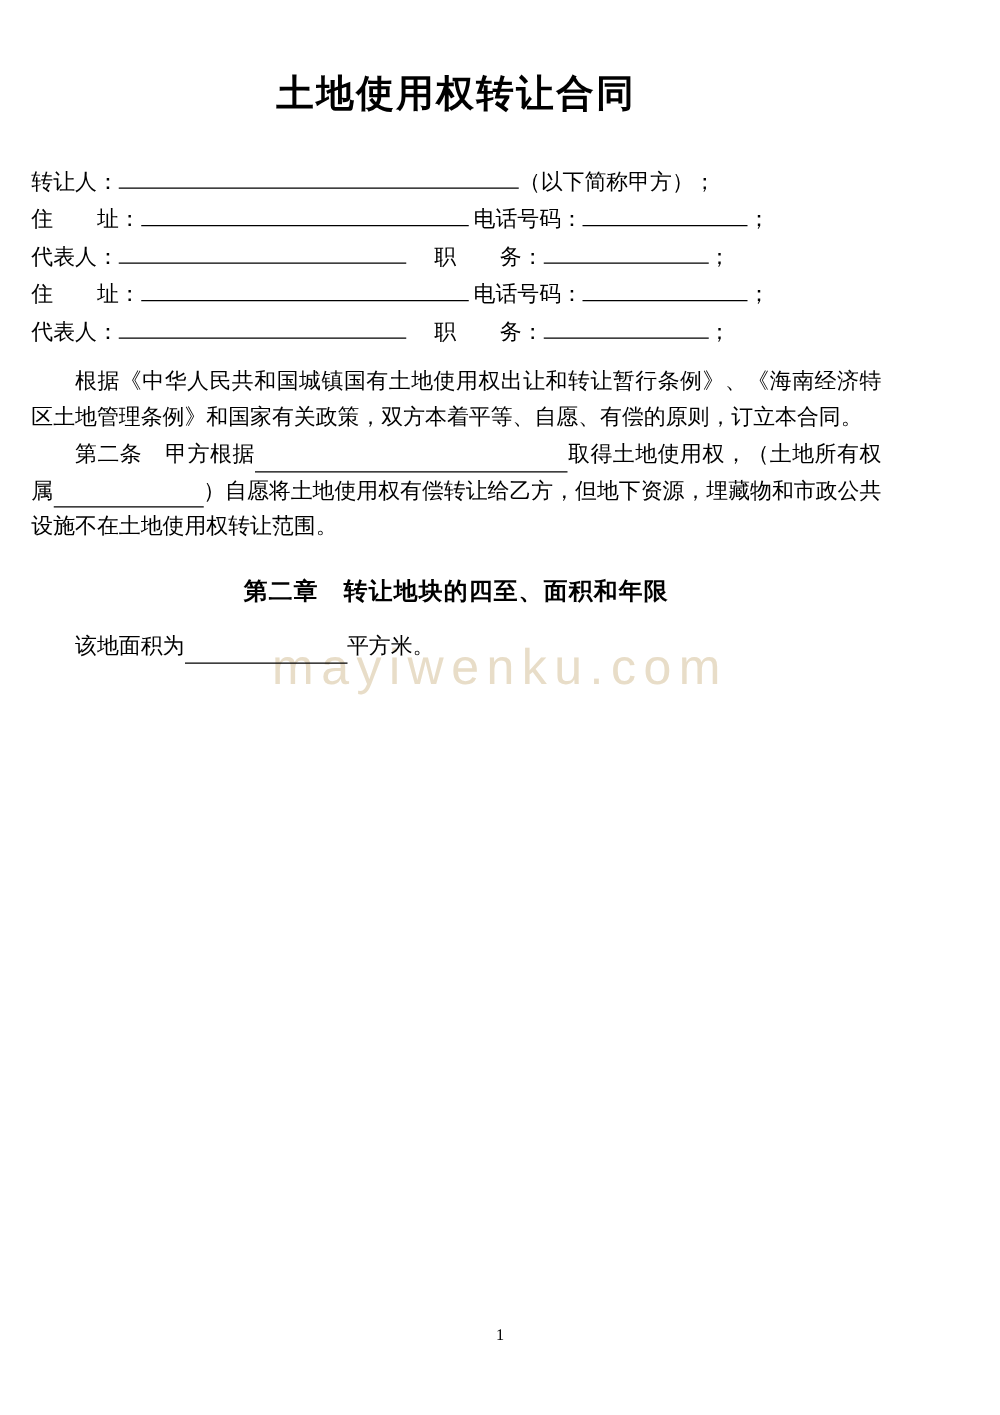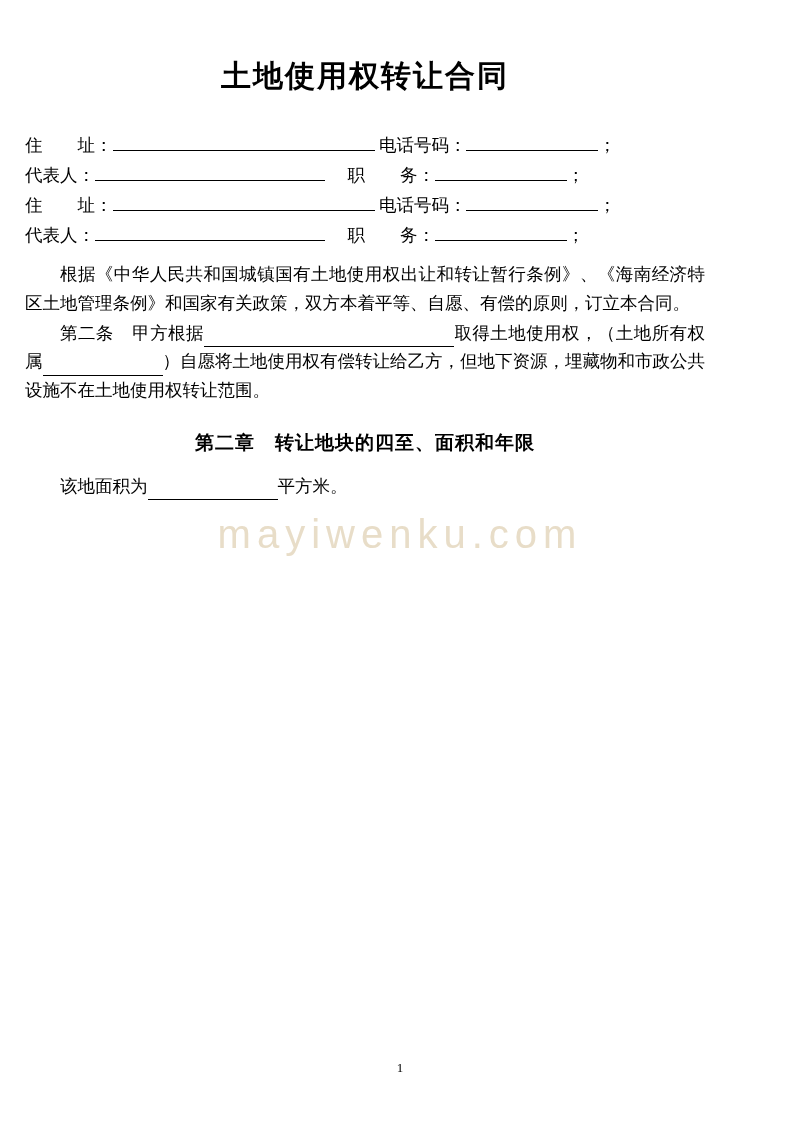--- a/index.html
+++ b/index.html
@@ -125,20 +125,23 @@
   <div class="watermark">mayiwenku.com</div>
 
   <div class="content body-text">
 
     <h1 class="doc-title">土地使用权转让合同</h1>
 
 
 
     <div class="gap-sm"></div>
 
+    <p class="party-line">
+      <span>转让人：</span><span class="fill w-long"></span><span>（以下简称甲方）；</span>
+    </p>
 
     <p class="party-line">
       <span>住　　址：</span><span class="fill w-addr"></span>
       <span>电话号码：</span><span class="fill w-tel"></span><span>；</span>
     </p>
 
     <p class="party-line">
       <span>代表人：</span><span class="fill w-rep"></span>
       <span class="lbl-sp" style="width:18px"></span><span>职　　务：</span><span class="fill w-job"></span><span>；</span>
     </p>

